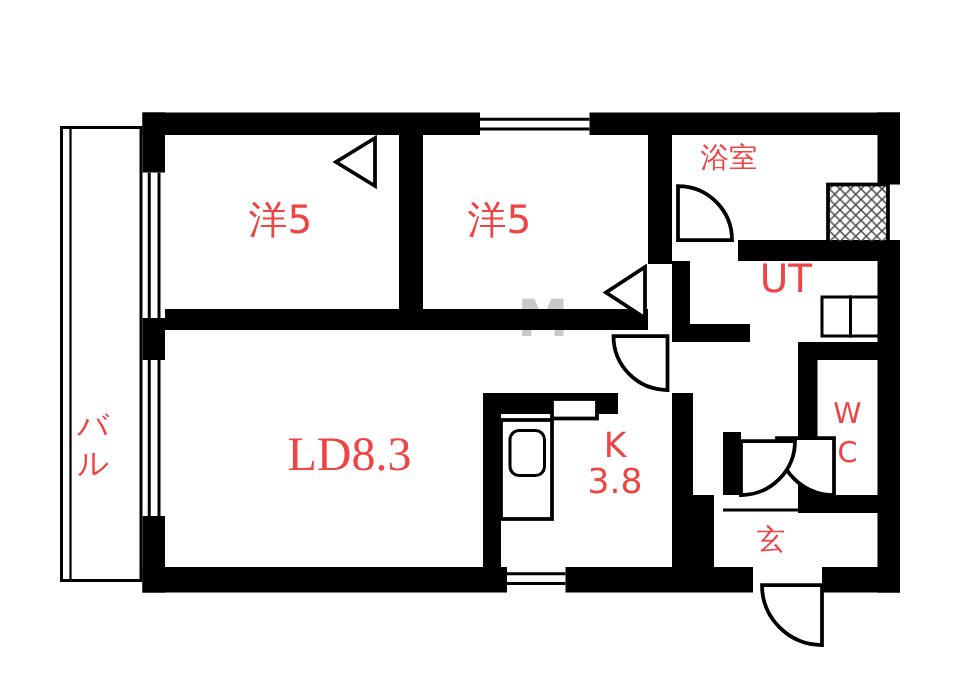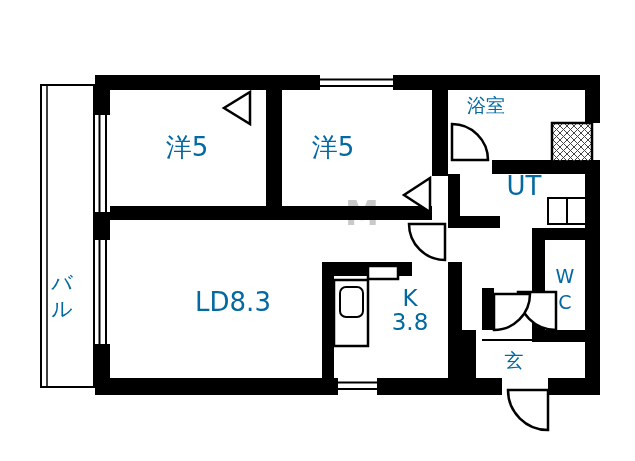--- a/index.html
+++ b/index.html
@@ -3,21 +3,21 @@
 <meta charset="utf-8">
 <style>
   html,body{margin:0;padding:0;background:#ffffff;}
   #stage{
     position:relative;width:635px;height:461px;background:#ffffff;overflow:hidden;
     font-family:"DejaVu Sans","Liberation Sans",sans-serif;
   }
   .wall{position:absolute;background:#000000;}
   .label{
     position:absolute;transform:translate(-50%,-50%);
-    color:#0369a1;white-space:nowrap;line-height:1.05;text-align:center;
+    color:#ef4444;white-space:nowrap;line-height:1.05;text-align:center;
     font-family:"DejaVu Sans","Liberation Sans",sans-serif;
   }
   .vertical{writing-mode:vertical-rl;text-orientation:upright;letter-spacing:4px;}
   #watermark{
     position:absolute;transform:translate(-50%,-50%);
     color:#c9c9c9;font-size:34px;font-weight:bold;z-index:0;
   }
   #overlay{position:absolute;left:0;top:0;z-index:3;}
   .wall{z-index:2;}
   .label{z-index:4;}
@@ -106,21 +106,21 @@
     <rect x="552" y="123" width="40" height="39" fill="url(#hatch)" stroke="#000" stroke-width="2.5"></rect>
 
     <line x1="482" y1="340" x2="546" y2="340" stroke="#000" stroke-width="2"></line>
   </svg>
 
   <div class="label" style="left:187px;top:148px;font-size:26px;">洋5</div>
   <div class="label" style="left:333px;top:148px;font-size:26px;">洋5</div>
   <div class="label" style="left:486px;top:106px;font-size:19px;">浴室</div>
   <div class="label" style="left:524px;top:187px;font-size:26px;">UT</div>
   <div class="label vertical" style="left:564px;top:291px;font-size:19px;">WC</div>
-  <div class="label" style="left:233px;top:303px;font-size:26px;">LD8.3</div>
+  <div class="label" style="left:233px;top:303px;font-size:32px;font-family:Liberation Serif, serif;">LD8.3</div>
   <div class="label" style="left:410px;top:310px;font-size:23px;">
     <span style="display:block;">K</span>
     <span style="display:block;">3.8</span>
   </div>
   <div class="label" style="left:514px;top:361px;font-size:19px;">玄</div>
   <div class="label vertical" style="left:62px;top:287px;font-size:21px;">バル</div>
 
 </div>
 
 </body></html>

